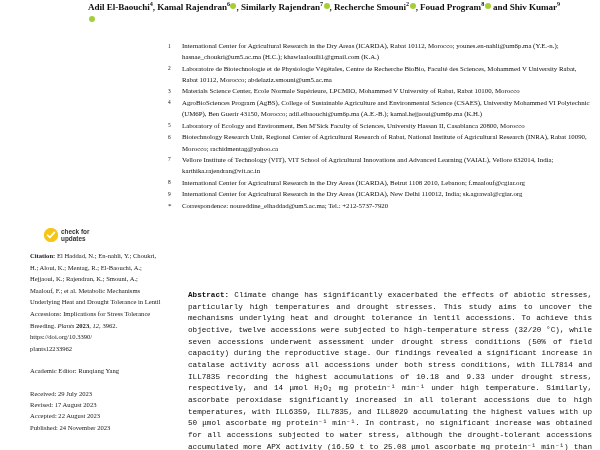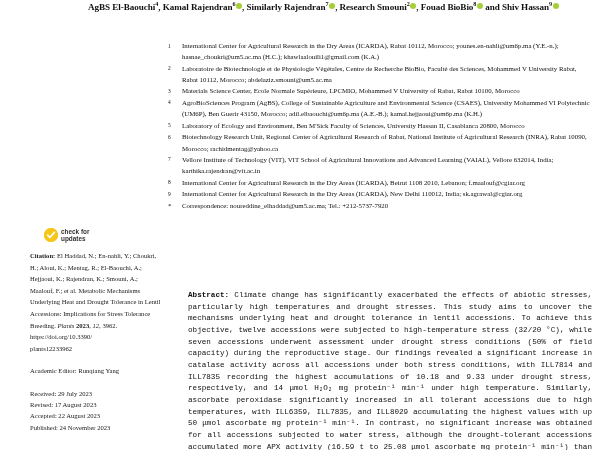--- a/index.html
+++ b/index.html
@@ -149,27 +149,27 @@
     color: #111111;
     font-family: Liberation Mono, monospace;
     letter-spacing: -0.02px;
   }
   .abstract b { font-weight: bold; }
 </style>
 </head>
 <body>
 
 <div class="authors">
-  <span>AgBS El-Baouchi</span><sup>4</sup>,
+  <span>Adil El-Baouchi</span><sup>4</sup>,
   <span>Kamal Rajendran</span><sup>6</sup><span class="orcid"></span>,
   <span>Similarly Rajendran</span><sup>7</sup><span class="orcid"></span>,
-  <span>Research Smouni</span><sup>2</sup><span class="orcid"></span>,
-  <span>Fouad BioBio</span><sup>8</sup><span class="orcid"></span>
+  <span>Recherche Smouni</span><sup>2</sup><span class="orcid"></span>,
+  <span>Fouad Program</span><sup>8</sup><span class="orcid"></span>
   <span>and</span>
-  <span>Shiv Hassan</span><sup>9</sup><span class="orcid"></span>
+  <span>Shiv Kumar</span><sup>9</sup><span class="orcid"></span>
 </div>
 
 <div class="affiliations">
   <div class="aff-row">
     <div class="aff-num">1</div>
     <div class="aff-text">International Center for Agricultural Research in the Dry Areas (ICARDA), Rabat 10112, Morocco; younes.en-nahli@um6p.ma (Y.E.-n.); hasnae_choukri@um5.ac.ma (H.C.); khawlaalouili1@gmail.com (K.A.)</div>
   </div>
   <div class="aff-row">
     <div class="aff-num">2</div>
     <div class="aff-text">Laboratoire de Biotechnologie et de Physiologie Végétales, Centre de Recherche BioBio, Faculté des Sciences, Mohammed V University Rabat, Rabat 10112, Morocco; abdelaziz.smouni@um5.ac.ma</div>

